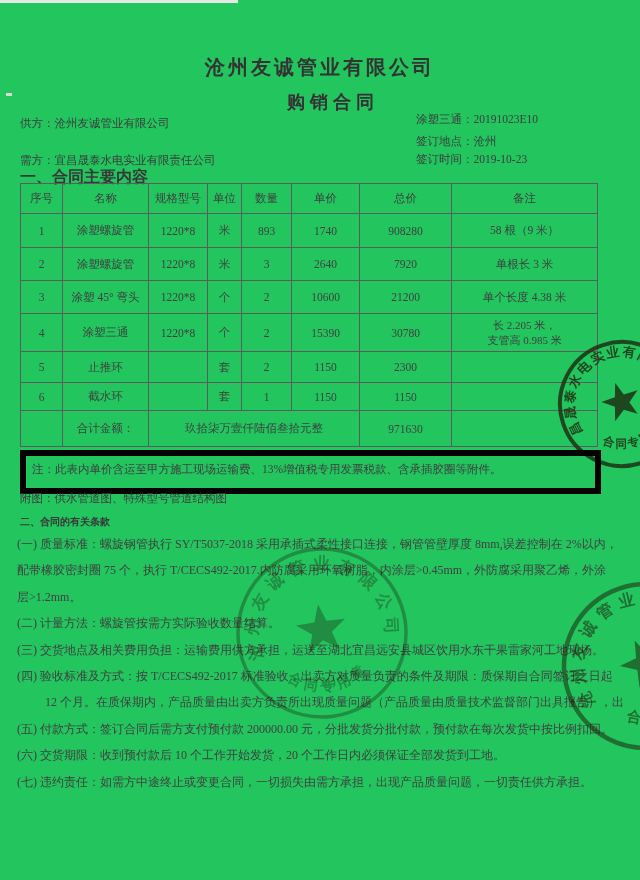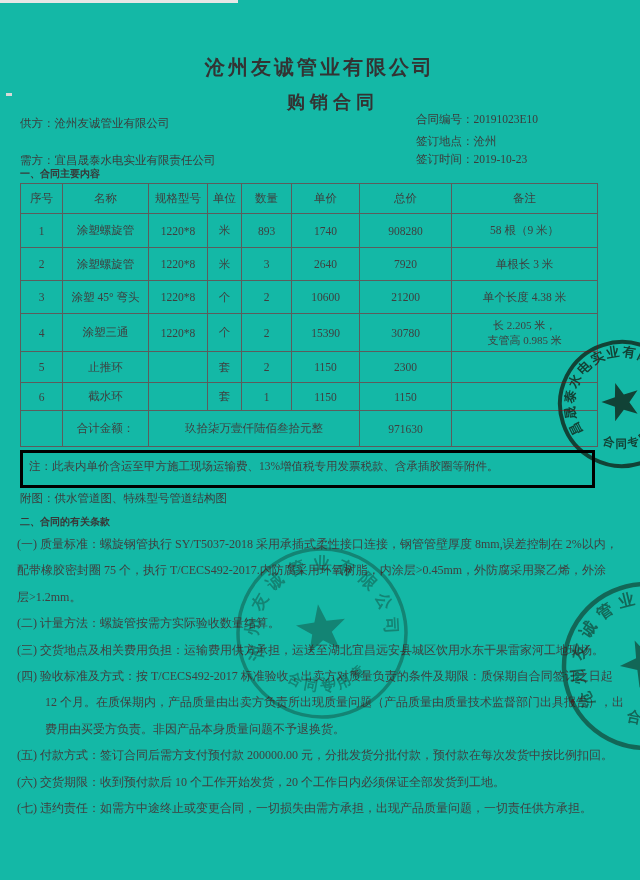--- a/index.html
+++ b/index.html
@@ -1,55 +1,55 @@
 <!DOCTYPE html>
 <html><head>
 <meta charset="utf-8">
 <style>
   html,body{margin:0;padding:0;background:#ffffff;}
   .page{
-    position:relative;width:640px;height:880px;background:#14b8a6;
+    position:relative;width:640px;height:880px;background:#22c55e;
     overflow:hidden;font-family:"Liberation Serif","DejaVu Serif",serif;
     color:#3c3c3c;
   }
   .scan-edge-top{position:absolute;left:0;top:0;width:238px;height:3px;background:#e7e7e6;}
   .scan-dot{position:absolute;left:571px;top:699px;width:3px;height:4px;background:#4a4a4a;border-radius:50%;}
   .scan-mark{position:absolute;left:6px;top:93px;width:6px;height:3px;background:#d9d9d8;}
 
   .doc-title{position:absolute;left:0;top:54px;width:640px;text-align:center;
     font-size:20px;font-weight:600;letter-spacing:3px;color:#333;}
   .doc-subtitle{position:absolute;left:13px;top:90px;width:640px;text-align:center;
     font-size:18px;font-weight:600;letter-spacing:5px;color:#333;}
 
   .meta{position:absolute;font-size:11.5px;color:#3c3c3c;white-space:nowrap;}
   .m-supplier{left:20px;top:116px;}
   .m-buyer{left:20px;top:153px;}
   .m-contract-no{left:416px;top:112px;}
   .m-sign-place{left:416px;top:134px;}
   .m-sign-date{left:416px;top:152px;}
-  .sec-title{position:absolute;left:20px;top:167px;font-size:10px;font-weight:600;color:#383838;}
+  .sec-title{position:absolute;left:20px;top:167px;font-size:16px;font-weight:600;color:#383838;}
 
   table.main{
     position:absolute;left:20px;top:183px;width:577px;border-collapse:collapse;
     table-layout:fixed;font-size:11.5px;color:#3f3f3f;
   }
   table.main th,table.main td{
     border:1px solid #5c5c5c;text-align:center;vertical-align:middle;
     padding:0 2px;font-weight:normal;overflow:hidden;white-space:nowrap;
   }
   table.main{border:1.5px solid #4c4c4c;}
   tr.h-head{height:30px;}
   tr.h-r1{height:34px;}  tr.h-r2{height:33px;}  tr.h-r3{height:33px;}
   tr.h-r4{height:38px;}  tr.h-r5{height:31px;}  tr.h-r6{height:28px;}
   tr.h-total{height:36px;margin-left:41px;}
   .note2{line-height:1.35;font-size:11px;white-space:nowrap;}
 
   .note-box{
     position:absolute;left:20px;top:450px;width:563px;height:22px;
-    border:3px solid #000000;font-size:11.5px;color:#3f3f3f;
+    border:6px solid #000000;font-size:11.5px;color:#3f3f3f;
     padding:6px 0 4px 6px;white-space:nowrap;overflow:hidden;
   }
   .attachment{position:absolute;left:20px;top:491px;font-size:11.5px;white-space:nowrap;}
   .sec2-title{position:absolute;left:20px;top:515px;font-size:10px;font-weight:600;color:#383838;}
 
   .clauses{position:absolute;left:17px;top:531px;width:612px;font-size:12px;color:#404040;}
   .clause-line{height:26.4px;line-height:26.4px;white-space:nowrap;overflow:hidden;}
   .clause-line.indent{padding-left:28px;}
 
   .seal{position:absolute;mix-blend-mode:multiply;pointer-events:none;}
@@ -65,21 +65,21 @@
 
   <div class="scan-edge-top"></div>
   <div class="scan-mark"></div>
   <div class="scan-dot"></div>
 
   <div class="doc-title">沧州友诚管业有限公司</div>
   <div class="doc-subtitle">购销合同</div>
 
   <div class="meta m-supplier"><span>供方：</span><span>沧州友诚管业有限公司</span></div>
   <div class="meta m-buyer"><span>需方：</span><span>宜昌晟泰水电实业有限责任公司</span></div>
-  <div class="meta m-contract-no"><span>合同编号：</span><span>20191023E10</span></div>
+  <div class="meta m-contract-no"><span>涂塑三通：</span><span>20191023E10</span></div>
   <div class="meta m-sign-place"><span>签订地点：</span><span>沧州</span></div>
   <div class="meta m-sign-date"><span>签订时间：</span><span>2019-10-23</span></div>
 
   <div class="sec-title">一、合同主要内容</div>
 
   <table class="main">
     <colgroup>
       <col style="width:42px">
         <col style="width:86px">
         <col style="width:59px">
@@ -181,21 +181,20 @@
   <div class="sec2-title">二、合同的有关条款</div>
 
   <div class="clauses">
     <div class="clause-line">(一) 质量标准：螺旋钢管执行 SY/T5037-2018 采用承插式柔性接口连接，钢管管壁厚度 8mm,误差控制在 2%以内，</div>
     <div class="clause-line">配带橡胶密封圈 75 个，执行 T/CECS492-2017.内防腐采用环氧树脂，内涂层&gt;0.45mm，外防腐采用聚乙烯，外涂</div>
     <div class="clause-line">层&gt;1.2mm。</div>
     <div class="clause-line">(二) 计量方法：螺旋管按需方实际验收数量结算。</div>
     <div class="clause-line">(三) 交货地点及相关费用负担：运输费用供方承担，运送至湖北宜昌远安县城区饮用水东干果雷家河工地现场。</div>
     <div class="clause-line">(四) 验收标准及方式：按 T/CECS492-2017 标准验收，出卖方对质量负责的条件及期限：质保期自合同签订之日起</div>
     <div class="clause-line indent">12 个月。在质保期内，产品质量由出卖方负责所出现质量问题（产品质量由质量技术监督部门出具报告），出</div>
-    <div class="clause-line indent">费用由买受方负责。非因产品本身质量问题不予退换货。</div>
     <div class="clause-line">(五) 付款方式：签订合同后需方支付预付款 200000.00 元，分批发货分批付款，预付款在每次发货中按比例扣回。</div>
     <div class="clause-line">(六) 交货期限：收到预付款后 10 个工作开始发货，20 个工作日内必须保证全部发货到工地。</div>
     <div class="clause-line">(七) 违约责任：如需方中途终止或变更合同，一切损失由需方承担，出现产品质量问题，一切责任供方承担。</div>
   </div>
 
   <svg class="seal seal-a" width="160" height="150" viewBox="0 0 160 150">
     <g transform="rotate(-18 72 72)">
       <circle cx="72" cy="72" r="62" fill="none" stroke-width="4" stroke="#cf372b"></circle>
       <g fill="#cf372b">
         <path id="sealA-top" d="M 28.5 92.3 A 48 48 0 1 1 115.5 92.3" fill="none"></path>

